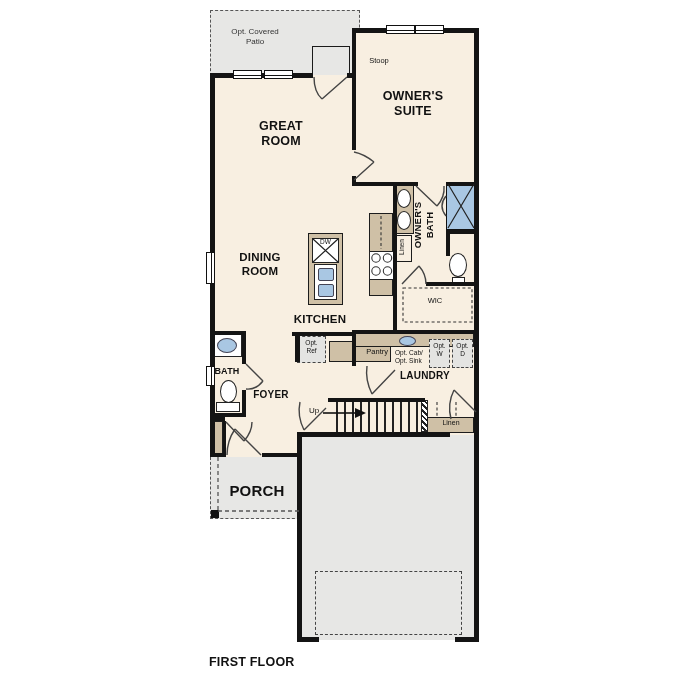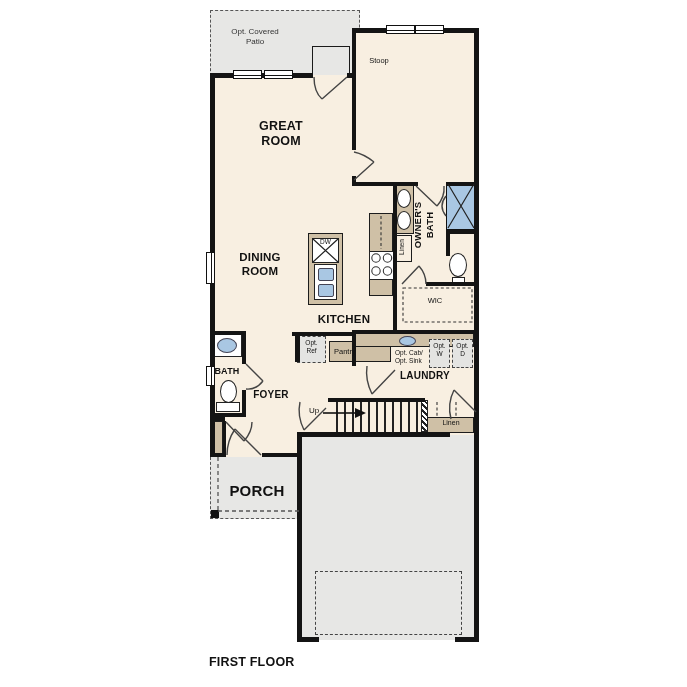--- a/index.html
+++ b/index.html
@@ -149,32 +149,34 @@
     <g stroke="#555" stroke-width="1.3" fill="none" stroke-dasharray="4,3">
       <path d="M218,457 L218,511 M218,511 L299,511"></path>
     </g>
     <path d="M323,413 L355,413" stroke="#111" stroke-width="1.6" fill="none"></path>
     <path d="M355,408 L366,413 L355,418 Z" fill="#111" stroke="none"></path>
   </svg>
 
   <div class="lbl thin" style="left:210px;top:27px;width:90px;font-size:8px;color:#333;">Opt. Covered
 Patio</div>
   <div class="lbl thin" style="left:312px;top:56px;width:38px;font-size:7.5px;margin-left:48px;">Stoop</div>
+  <div class="lbl" style="left:373px;top:89px;width:80px;font-size:12.5px;">OWNER'S
+SUITE</div>
   <div class="lbl" style="left:241px;top:119px;width:80px;font-size:12.5px;">GREAT
 ROOM</div>
   <div class="lbl" style="left:221px;top:250px;width:78px;font-size:11.5px;">DINING
 ROOM</div>
-  <div class="lbl" style="left:289px;top:312px;width:62px;font-size:11.5px;margin-left:24px;">KITCHEN</div>
+  <div class="lbl" style="left:289px;top:312px;width:62px;font-size:11.5px;">KITCHEN</div>
   <div class="lbl" style="left:400px;top:207px;width:60px;height:36px;font-size:9.5px;transform:rotate(-90deg);">OWNER'S
 BATH</div>
   <div class="lbl thin" style="left:387px;top:243px;width:30px;font-size:6.5px;transform:rotate(-90deg);">Linen</div>
   <div class="lbl thin" style="left:419px;top:296px;width:32px;font-size:7.5px;">WIC</div>
   <div class="lbl thin" style="left:297px;top:339px;width:29px;font-size:6.5px;">Opt.
 Ref</div>
-  <div class="lbl thin" style="left:334px;top:347px;width:54px;font-size:7.5px;text-align:left;">Pantry</div>
+  <div class="lbl thin" style="left:334px;top:347px;width:54px;font-size:7.5px;text-align:right;">Pantry</div>
   <div class="lbl thin" style="left:395px;top:349px;width:40px;font-size:6.5px;text-align:left;">Opt. Cab/
 Opt. Sink</div>
   <div class="lbl thin" style="left:429px;top:342px;width:21px;font-size:6.5px;">Opt.
 W</div>
   <div class="lbl thin" style="left:452px;top:342px;width:21px;font-size:6.5px;">Opt.
 D</div>
   <div class="lbl" style="left:387px;top:370px;width:76px;font-size:10px;">LAUNDRY</div>
   <div class="lbl" style="left:209px;top:366px;width:36px;font-size:9px;">BATH</div>
   <div class="lbl" style="left:247px;top:389px;width:48px;font-size:10px;">FOYER</div>
   <div class="lbl thin" style="left:305px;top:406px;width:18px;font-size:8px;">Up</div>

